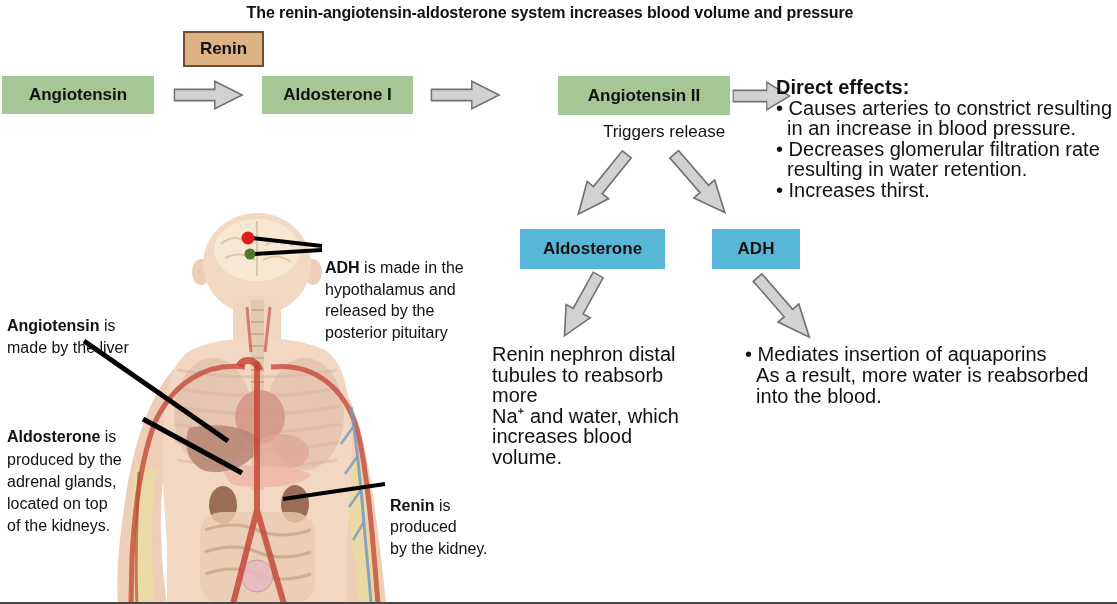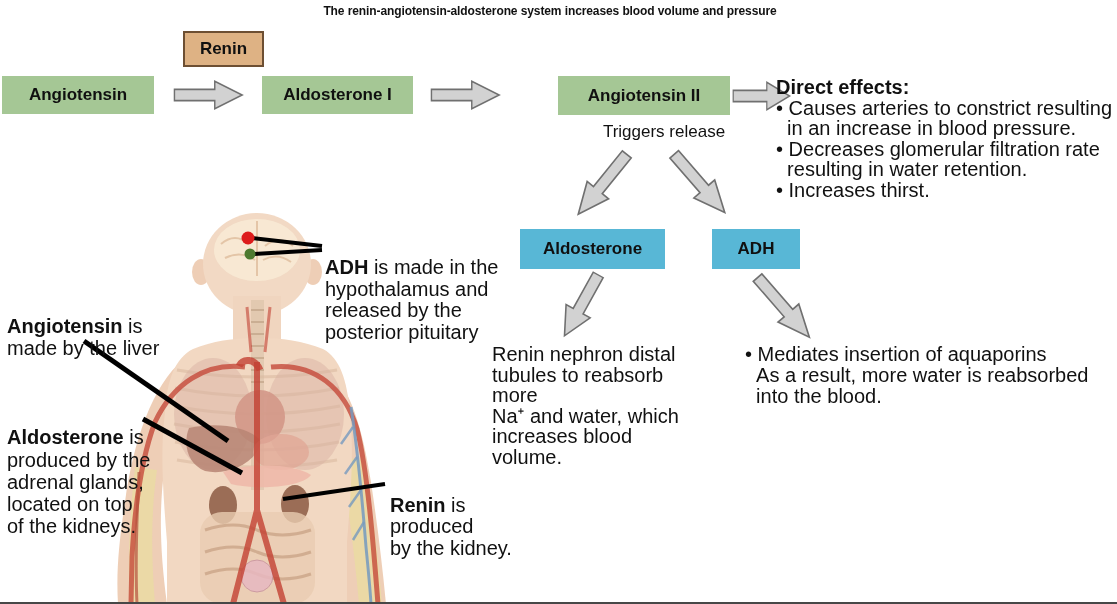--- a/index.html
+++ b/index.html
@@ -1,30 +1,30 @@
 <!DOCTYPE html>
 <html style="--box_green: #a5c795; --box_tan: #deb284; --box_tan_border: #6d4f33; --box_blue: #58b7d6; --arrow_fill: #d2d2d2; --arrow_stroke: #707070; --dot_red: #dd1c1c; --dot_green: #4e7a30;"><head>
 <meta charset="utf-8">
 <style>
   html,body{margin:0;padding:0;background:#fff;}
   #canvas{position:relative;width:1117px;height:604px;background:#fff;overflow:hidden;
           font-family:"Liberation Sans",sans-serif;color:#111;}
   .title{position:absolute;left:0;top:4px;width:1100px;text-align:center;
-         font-size:12px;font-weight:bold;letter-spacing:-0.1px;}
+         font-size:16px;font-weight:bold;letter-spacing:-0.1px;}
   .box{position:absolute;display:flex;align-items:center;justify-content:center;
        font-weight:bold;font-size:17px;color:#101010;box-sizing:border-box;}
   .green{background:var(--box_green);}
   .tan{background:var(--box_tan);border:2px solid var(--box_tan_border);}
   .blue{background:var(--box_blue);}
   .arrow{position:absolute;overflow:visible;}
   .arrow polygon{fill:var(--arrow_fill);stroke:var(--arrow_stroke);stroke-width:2;}
   .plain{position:absolute;font-size:17px;}
   .tblock{position:absolute;font-size:20px;line-height:20.6px;}
   .tblock .hd{font-weight:bold;}
-  .label{position:absolute;font-size:20px;line-height:22px;white-space:pre-line;}
+  .label{position:absolute;font-size:16px;line-height:22px;white-space:pre-line;}
   .label b{font-weight:bold;}
   .overlay{position:absolute;left:0;top:0;pointer-events:none;}
   .bottomline{position:absolute;left:0;bottom:0;width:1117px;height:2px;background:#474747;}
 </style>
 </head>
 <body>
 
 <div id="canvas">
 
   <div class="title">The renin-angiotensin-aldosterone system increases blood volume and pressure</div>

